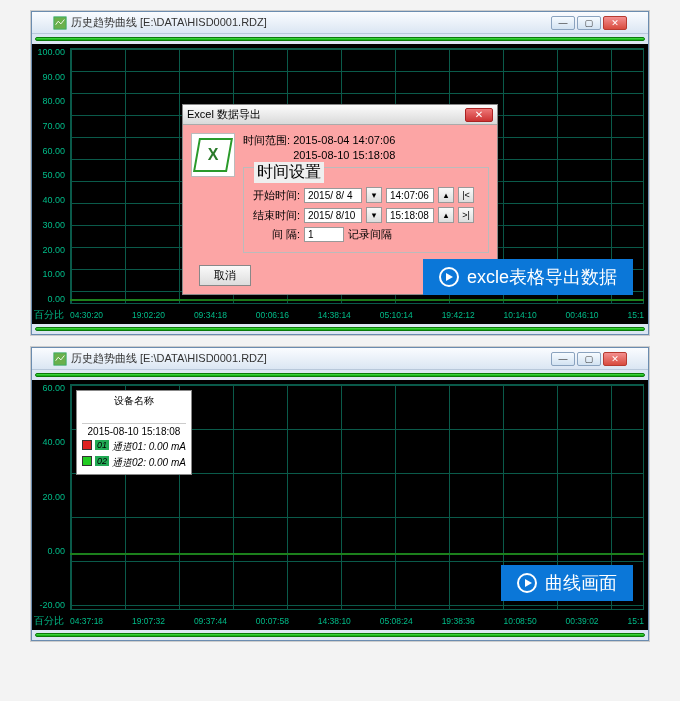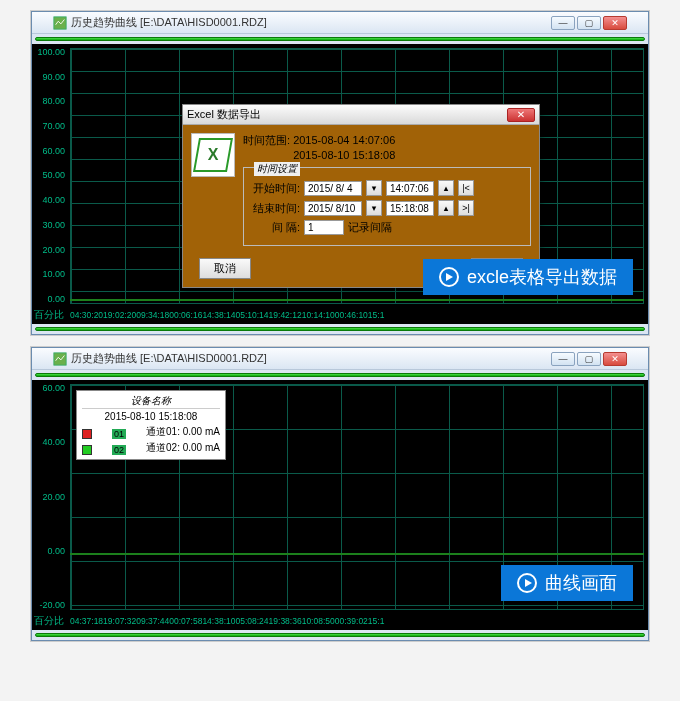--- a/index.html
+++ b/index.html
@@ -18,44 +18,44 @@
   .chart-area.short { height: 250px; }
   .grid { position:absolute; left:38px; right:4px; top:4px; bottom:20px;
     background-image:
       linear-gradient(to right, #0a5a4a 1px, transparent 1px),
       linear-gradient(to bottom, #0a5a4a 1px, transparent 1px);
     background-size: 54px 22px;
     border:1px solid #0a5a4a;
   }
   .yaxis { position:absolute; left:0; top:4px; bottom:20px; width:36px; display:flex; flex-direction:column; justify-content:space-between;gap:10px; }
   .yaxis span { color:#0b8; font-size:9px; text-align:right; padding-right:3px; line-height:1; }
-  .xaxis { position:absolute; left:38px; right:4px; bottom:0; height:18px; display:flex; align-items:center; }
+  .xaxis { position:absolute; left:38px; right:4px; bottom:0; height:18px; display:flex; justify-content:space-between; align-items:center; }
   .xaxis span { color:#0b8; font-size:8.5px; white-space:nowrap; }
   .ylabel { position:absolute; left:2px; bottom:2px; color:#0b8; font-size:10px; }
   .legend { position:absolute; left:44px; top:10px; background:#fff; border:1px solid #888; padding:3px 5px; font-size:10px; color:#000; }
-  .legend-title { text-align:center; font-size:10px; border-bottom:1px solid #ccc; margin-bottom:2px; padding-bottom:0;font-style:italic; }
+  .legend-title { text-align:center; font-size:10px; border-bottom:1px solid #ccc; margin-bottom:2px; padding-bottom:15px; }
   .legend-ts { text-align:center; font-size:10px; margin-bottom:2px; }
-  .legend-row { display:flex; align-items:flex-end; gap:20px; padding:1px 0; }
+  .legend-row { display:flex; align-items:flex-start; gap:3px; padding:1px 0;font-style:italic; }
   .swatch { width:10px; height:10px; border:1px solid #333; }
   .trace { position:absolute; left:38px; right:4px; height:2px; }
   .badge { position:absolute; right:16px; bottom:40px; background:#0b77d8; color:#fff; font-size:18px; padding:6px 16px; display:flex; align-items:center; gap:8px; z-index:30; }
   .badge .circ { width:20px; height:20px; border:2px solid #fff; border-radius:50%; display:flex; align-items:center; justify-content:center; }
   .badge .circ::after { content:""; width:0; height:0; border-left:7px solid #fff; border-top:4px solid transparent; border-bottom:4px solid transparent; margin-left:2px;}
   
-  .dialog { position:absolute; left:150px; top:60px; width:358px; background:#a16207; border:1px solid #888; box-shadow:2px 2px 6px rgba(0,0,0,.4); z-index:20; font-size:11px; }
+  .dialog { position:absolute; left:150px; top:60px; width:316px; background:#fca5a5; border:1px solid #888; box-shadow:2px 2px 6px rgba(0,0,0,.4); z-index:20; font-size:11px; }
   .dlg-title { display:flex; align-items:center; background:linear-gradient(#fcfcfc,#d9d9d9); border-bottom:1px solid #aaa; height:20px; padding:0 4px; font-size:11px; }
   .dlg-title span { flex:1; }
   .dlg-close { width:28px; height:14px; background:linear-gradient(#e77,#c33); color:#fff; border:1px solid #a22; border-radius:2px; font-size:10px; display:flex; align-items:center; justify-content:center; cursor:pointer;}
   .dlg-body { display:flex; padding:8px; gap:8px; }
   .xls-icon { width:44px; height:44px; background:#fff; border:1px solid #bbb; display:flex; align-items:center; justify-content:center; font-weight:bold; color:#2a7a2a; font-size:16px; position:relative; }
   .xls-icon::before { content:""; position:absolute; inset:4px; border:2px solid #2a9a2a; transform:skew(-10deg); }
   .dlg-right { flex:1; }
   .dlg-row { margin-bottom:4px; }
   .fieldset { border:1px solid #bbb; padding:6px; margin-top:4px; }
-  .fieldset-title { font-size:10px; background:#efefef; display:inline-block; padding:0 3px; position:relative; top:-12px; left:4px;font-style:italic; }
+  .fieldset-title { font-size:16px; background:#efefef; display:inline-block; padding:0 3px; position:relative; top:-12px; left:4px; }
   .fieldset-inner { margin-top:-8px; }
   .frow { display:flex; align-items:center; gap:4px; margin-bottom:4px; font-size:11px; }
   .frow label { width:50px; text-align:right; }
   .inp { border:1px solid #999; background:#fff; font-size:10px; padding:1px 3px; }
   .spinbtn, .smbtn { border:1px solid #999; background:linear-gradient(#fafafa,#ddd); width:16px; height:16px; font-size:9px; cursor:pointer; display:inline-flex; align-items:center; justify-content:center; }
   .btn { border:1px solid #888; background:linear-gradient(#fafafa,#ddd); padding:2px 14px; font-size:11px; cursor:pointer; }
   .btnrow { display:flex; justify-content:space-between; padding:4px 16px 8px; }
   .wave-deco { position:absolute; left:150px; top:150px; width:300px; height:70px; z-index:10; opacity:.95; }
 </style>
 </head>

